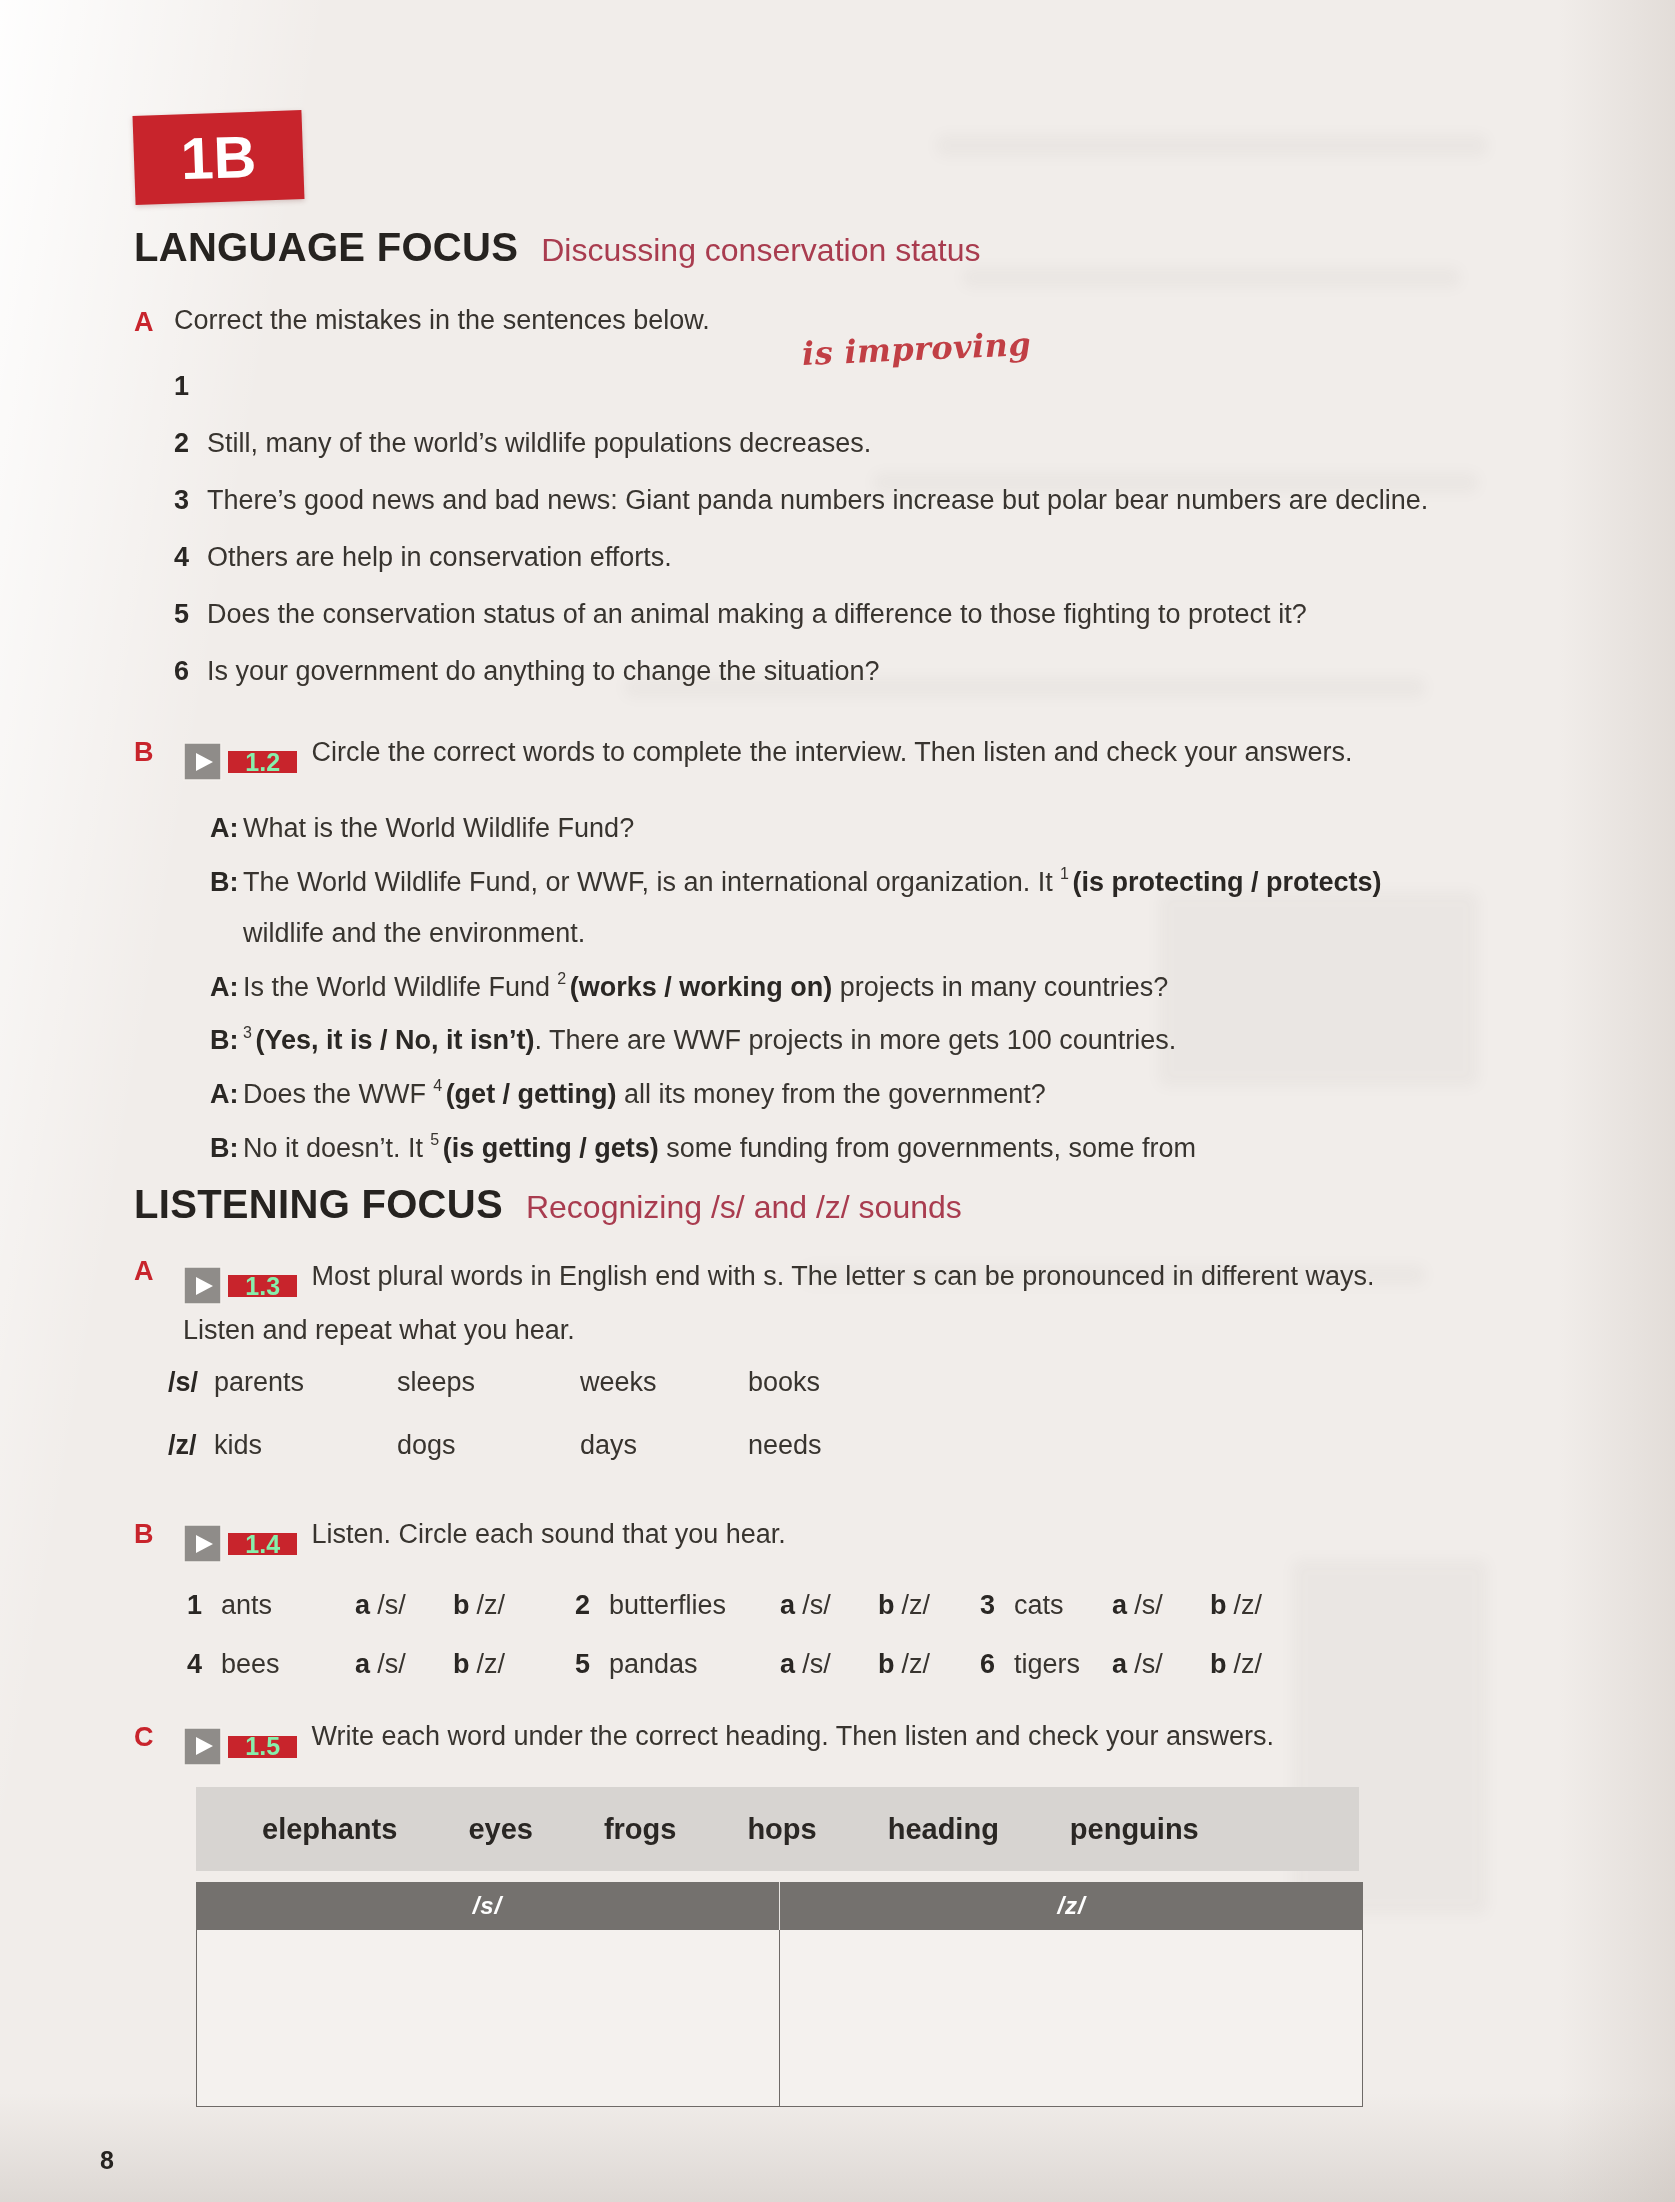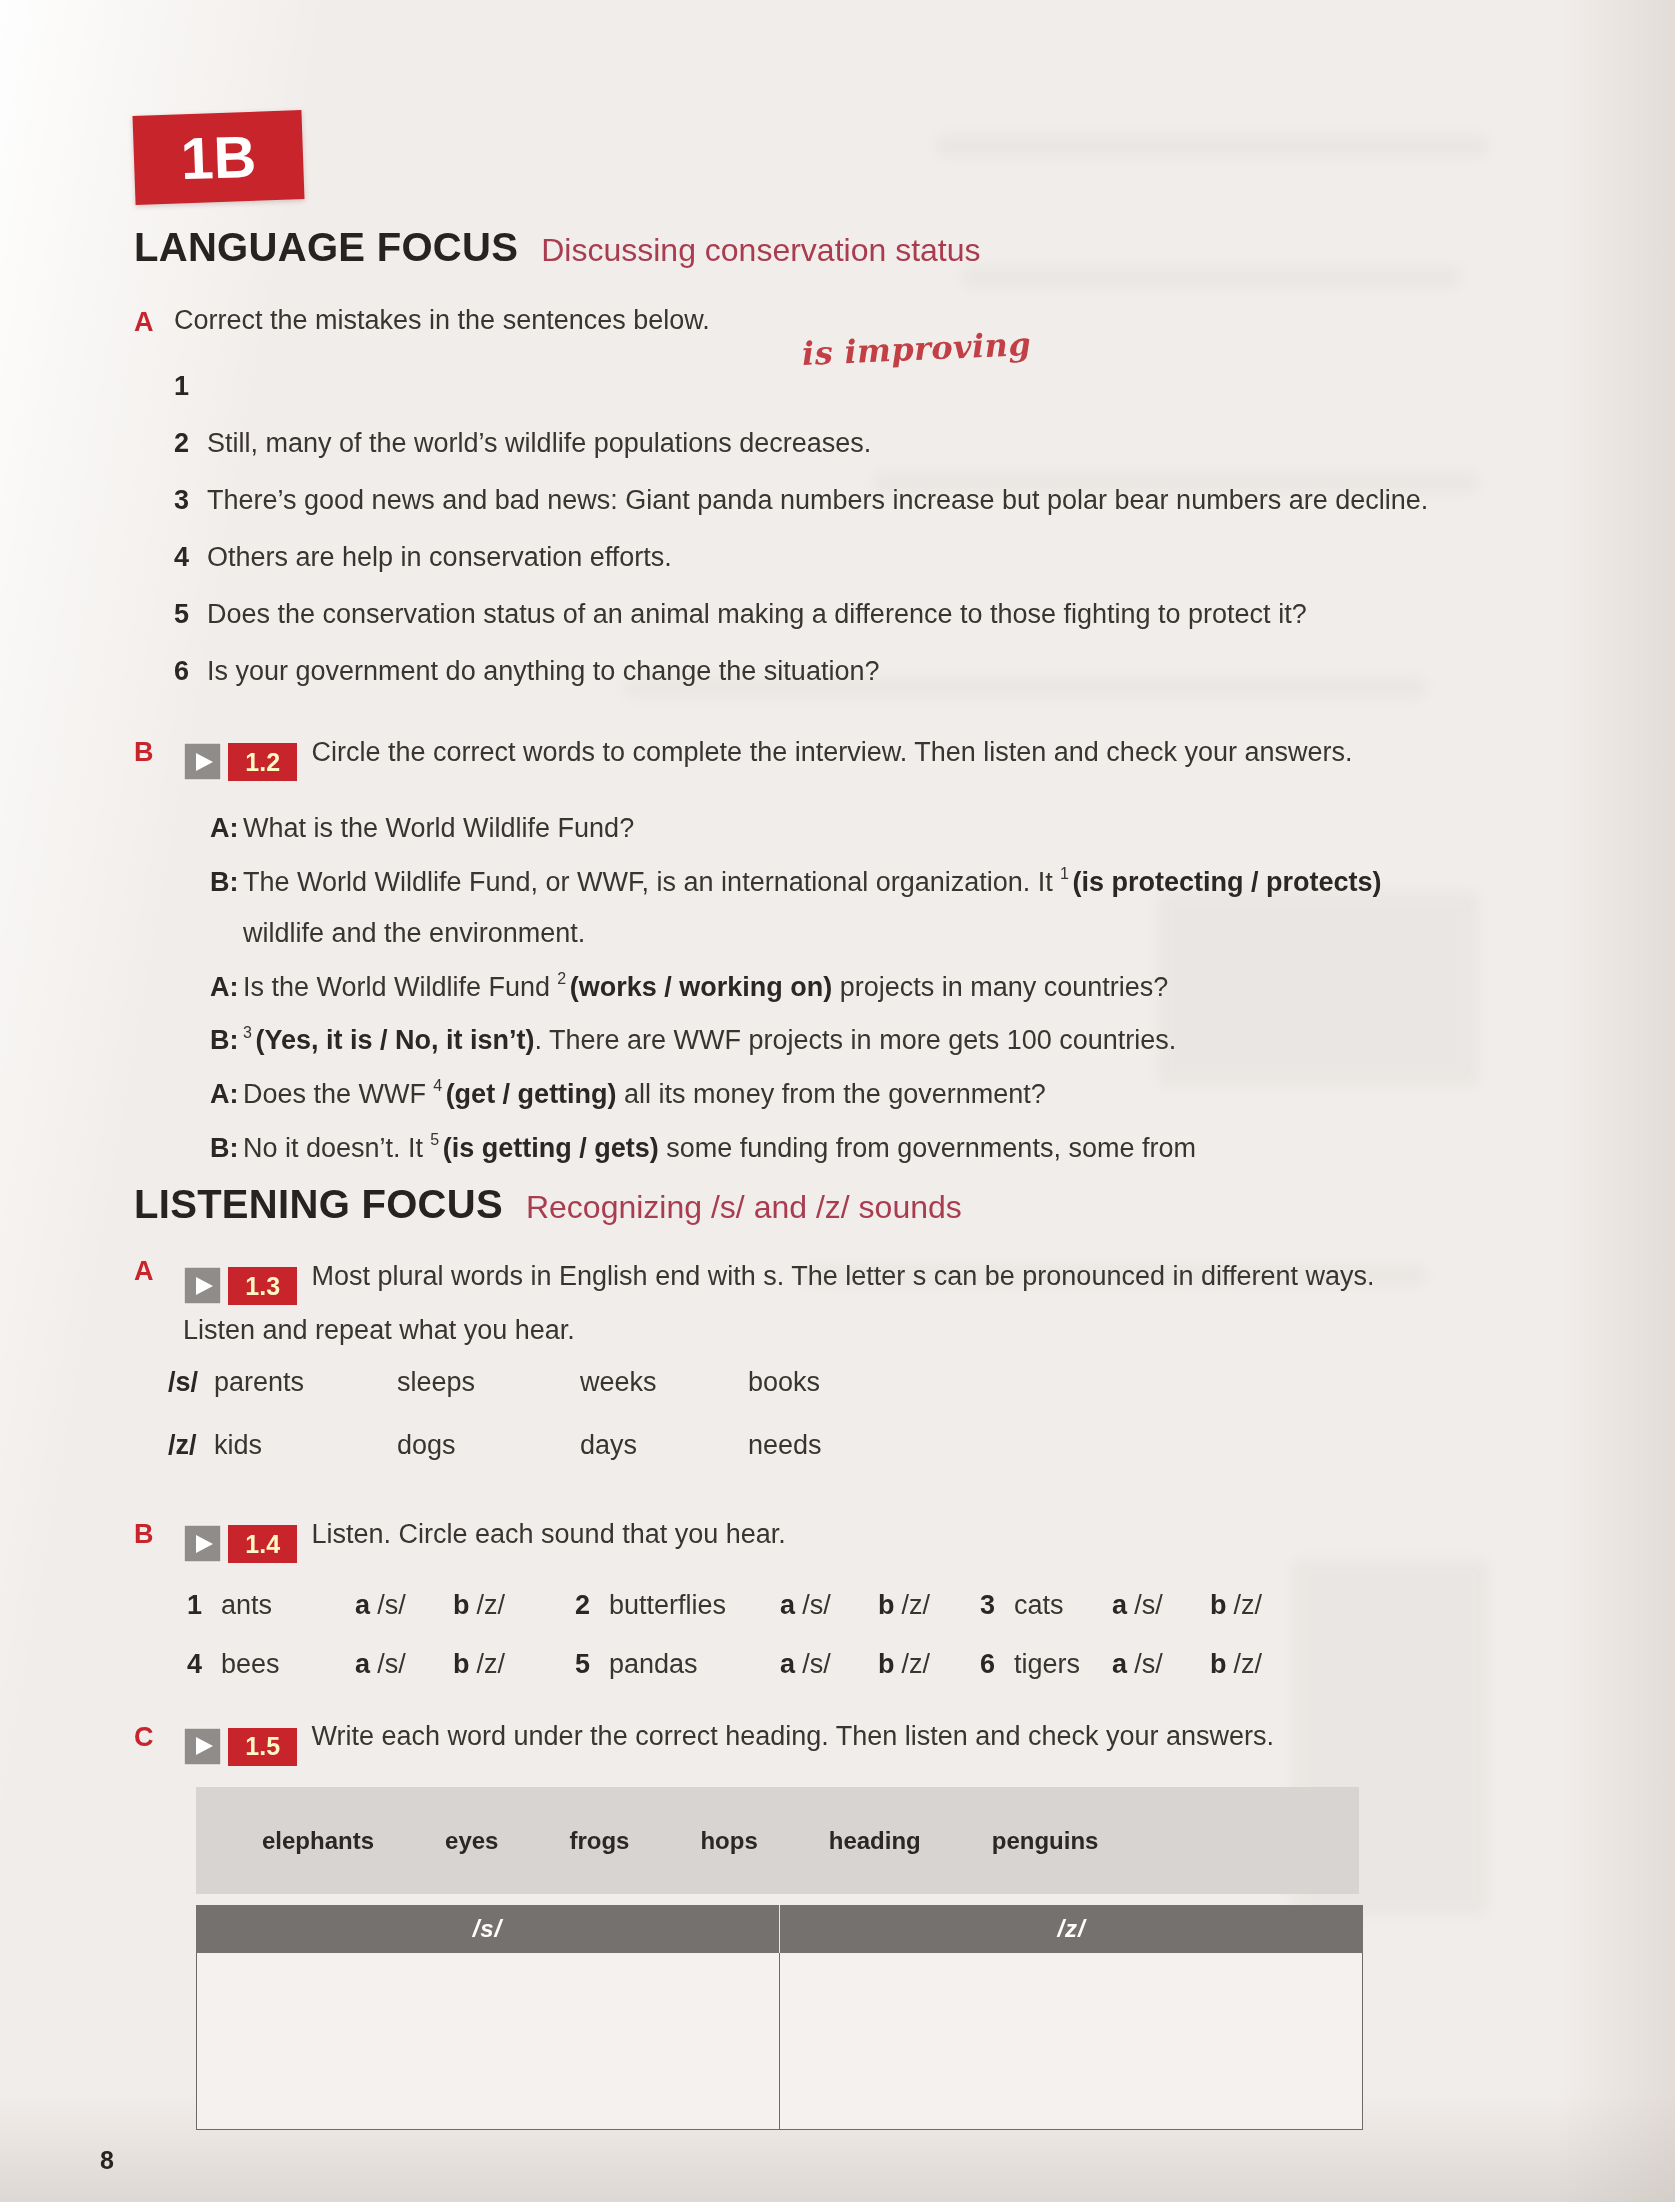--- a/index.html
+++ b/index.html
@@ -38,21 +38,21 @@
   .audio-sect{position:relative;padding-left:49px;margin-top:0;}
   .audio-sect .letter{position:absolute;left:0;top:5.3px;color:#c8242c;font-weight:bold;font-size:27px;}
   .audio-line{font-size:27px;line-height:41px;white-space:nowrap;}
   .play{
     display:inline-flex;width:39px;height:39px;background:#8f8c89;
     align-items:center;justify-content:center;vertical-align:-9.8px;margin-right:6.2px;
     box-shadow:inset 0 0 0 1.8px #f3efec;
   }
   .play i{display:block;width:0;height:0;border-left:17px solid #fff;border-top:9.8px solid transparent;border-bottom:9.8px solid transparent;margin-left:3.6px;}
   .anum{
-    display:inline-flex;min-width:53px;height:38px;background:#c8242c;color:#fef9c3;
+    display:inline-flex;min-width:53px;height:22px;background:#c8242c;color:#86efac;
     align-items:center;justify-content:center;font-weight:bold;font-size:25px;
     padding:0 8px;vertical-align:-9.8px;margin-right:14.3px;
   }
 
   
   .sents{list-style:none;margin:32px 0 0 0;padding:0 0 0 40px;position:relative;}
   .sents li{font-size:27px;line-height:34px;margin-bottom:23px;white-space:nowrap;display:flex;}
   .sents .num{font-weight:bold;width:33px;flex:0 0 33px;color:#2a2724;}
   .strike{text-decoration:line-through;text-decoration-thickness:2.2px;}
   .handwrite{
@@ -83,23 +83,23 @@
   .item{display:flex;align-items:baseline;}
   .item .num{font-weight:bold;width:34px;flex:0 0 34px;color:#2a2724;}
   .items .c1 .word{width:134px;flex:0 0 134px;}
   .items .c2 .word{width:171px;flex:0 0 171px;}
   .items .c3 .word{width:98px;flex:0 0 98px;}
   .choice{width:98px;flex:0 0 98px;}
   .choice .cl{font-weight:bold;color:#2a2724;margin-right:7.1px;}
 
   
   .wordbank{
-    margin:21.4px 0 0 62px;width:1163px;height:107px;background:#d7d4d1;
+    margin:21.4px 0 0 62px;width:1163px;height:84px;background:#d7d4d1;
     display:flex;align-items:center;padding-left:66px;gap:71px;box-sizing:border-box;
-    font-size:24px;font-weight:bold;color:#2a2724;
+    font-size:29px;font-weight:bold;color:#2a2724;
   }
   .stable{margin:10.7px 0 0 62px;width:1167px;}
   .thead{display:flex;height:48px;background:#74716e;}
   .thead .th{
     flex:1;display:flex;align-items:center;justify-content:center;
     color:#fff;font-weight:bold;font-style:italic;font-size:24px;letter-spacing:0.9px;
   }
   .thead .th + .th{border-left:1.8px solid #e8e5e2;}
   .tbody{display:flex;height:176px;background:#f4f1ee;border:1.8px solid #6e6a67;border-top:none;}
   .tbody .td{flex:1;}

